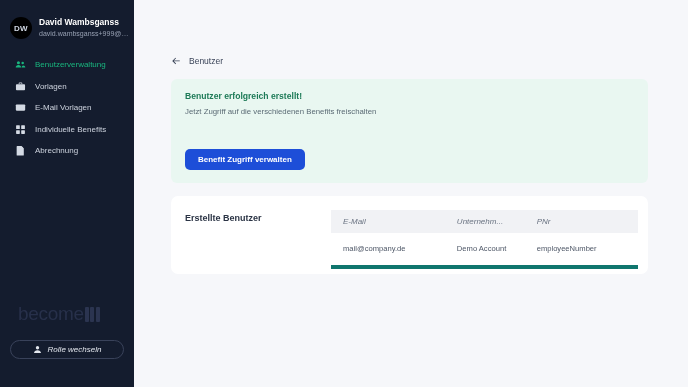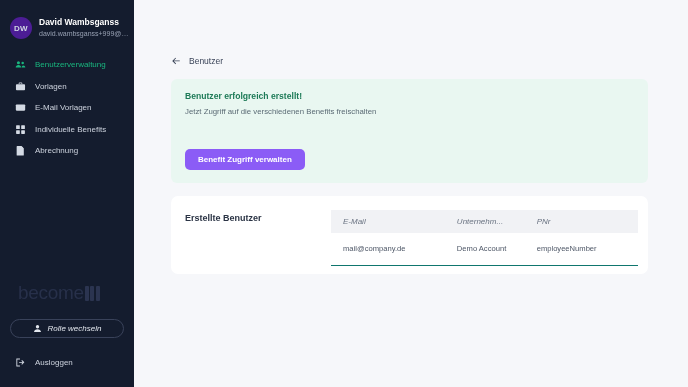--- a/index.html
+++ b/index.html
@@ -19,21 +19,21 @@
     flex: 0 0 134px;
     position: relative;
   }
   .profile {
     display: flex; align-items: center; gap: 7px;
     padding: 12px 0 0 10px;
     height: 44px;
   }
   .avatar {
     width: 22px; height: 22px; border-radius: 50%;
-    background: #4c1d95; color: #cfd6e2;
+    background: #000000; color: #cfd6e2;
     font-size: 8px; font-weight: bold;
     display: flex; align-items: center; justify-content: center;
     letter-spacing: .3px; flex: 0 0 22px;
   }
   .profile-text { overflow: hidden; }
   .profile-name {
     font-size: 8.5px; font-weight: bold; color: #ffffff;
     line-height: 11px; white-space: nowrap;
   }
   .profile-mail {
@@ -104,21 +104,21 @@
   .banner {
     background: #e9f7f1; border-radius: 6px;
     padding: 12px 14px 13px 14px; margin-bottom: 13px;
   }
   .banner-title {
     font-size: 8.6px; font-weight: bold; color: #1d7a57; margin-bottom: 6px;
   }
   .banner-sub { font-size: 7.8px; color: #5b6b75; margin-bottom: 11px; }
   .banner-btn {
     display: inline-flex; align-items: center; justify-content: center;
-    background: #8b5cf6; color: #ffffff;
+    background: #1d4ed8; color: #ffffff;
     font-size: 8px; font-weight: bold;
     border: none; border-radius: 5px;
     height: 21px; padding: 0 13px; cursor: pointer;
     font-family: "Liberation Sans", sans-serif;
     margin-top: 22px;
   }
 
   .card {
     background: #ffffff; border-radius: 7px;
     padding: 14px 0 0 0; min-height: 78px;
@@ -134,21 +134,21 @@
   .tbl th {
     text-align: left; font-weight: normal;
     font-size: 8px; color: #6a7382;
     padding: 7px 0 7px 0; white-space: nowrap;
     overflow: hidden; text-overflow: ellipsis;
   }
   .tbl th:first-child, .tbl td:first-child { padding-left: 12px; }
   .tbl td {
     font-size: 7.6px; color: #4d5666;
     padding: 11px 0 12px 0;
-    border-bottom: 1px solid #0f766e;
+    border-bottom: 4px solid #0f766e;
     white-space: nowrap; overflow: hidden; text-overflow: ellipsis;
   }
   .col-a { width: 41%; }
   .col-b { width: 26%; }
   .col-c { width: 33%; }
 </style>
 </head>
 <body>
 
 <div id="app">
@@ -241,29 +241,20 @@
       <span class="ico">
         <svg viewBox="0 0 16 16">
             <circle cx="8" cy="4.8" r="3"></circle>
             <path d="M1.8 14.4c0-3.2 2.8-5.2 6.2-5.2s6.2 2 6.2 5.2z"></path>
           </svg>
       </span>
       <span>Rolle wechseln</span>
     </div>
 
 
-    <div class="bottom-item">
-      <span class="ico">
-        <svg viewBox="0 0 16 16">
-            <path d="M2 2.2h5.2v1.3H3.3v9h3.9v1.3H2z"></path>
-            <path d="M10.2 4.4l-0.9 0.9 1.8 1.8H6v1.3h5.1l-1.8 1.8 0.9 0.9L13.6 7.8z"></path>
-          </svg>
-      </span>
-      <span>Ausloggen</span>
-    </div>
 
     <div class="bottom-pad"></div>
   </div>
 
   <div class="main">
 
     <div class="breadcrumb">
       <span class="ico">
         <svg viewBox="0 0 16 16">
             <path d="M7.1 2.8l0.95 0.95L4.6 7.2H14v1.35H4.6l3.45 3.45L7.1 13l-5.1-5.1z"></path>

